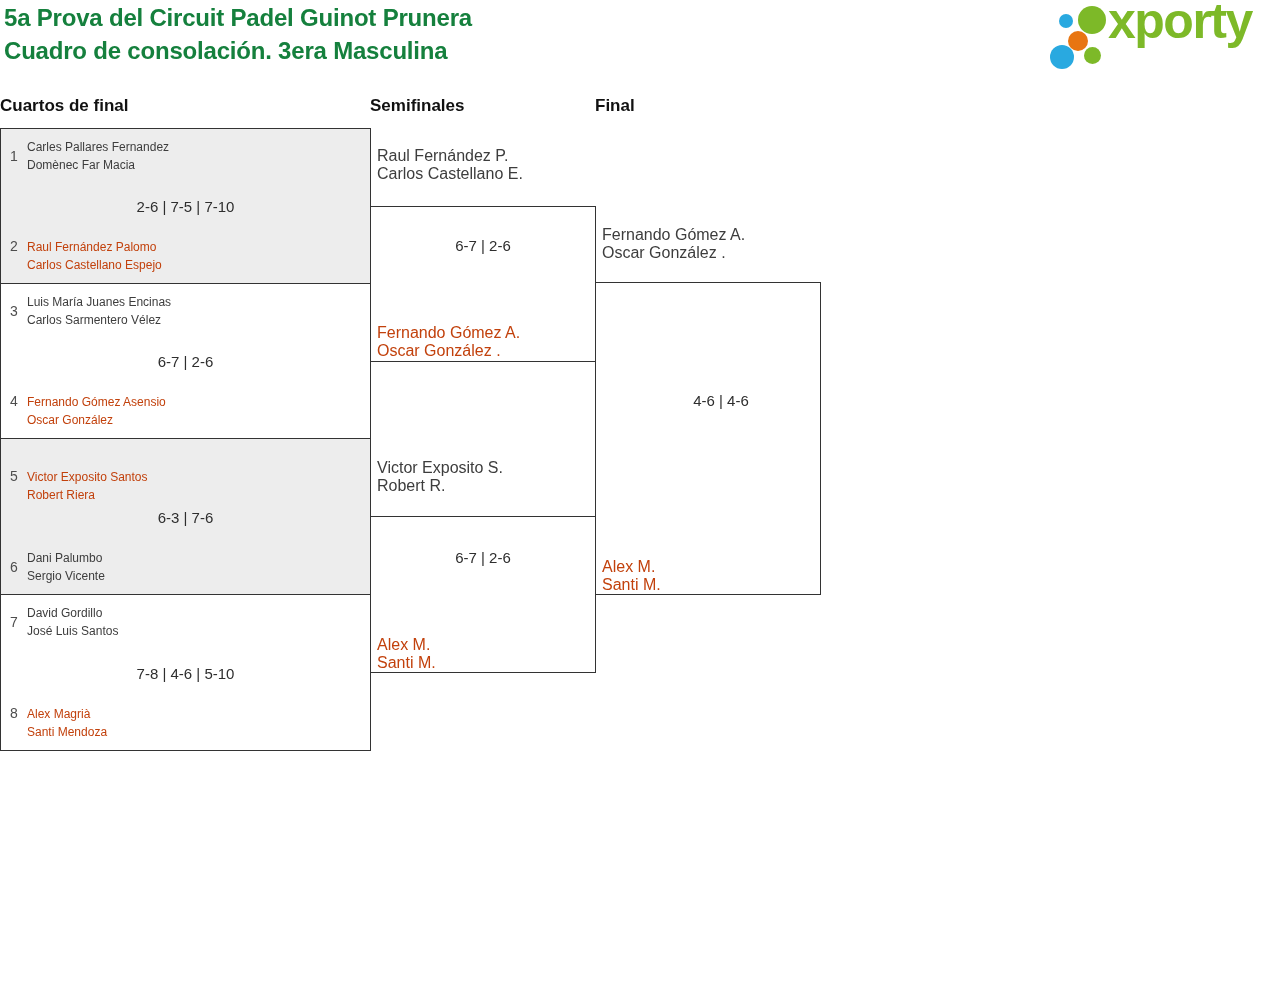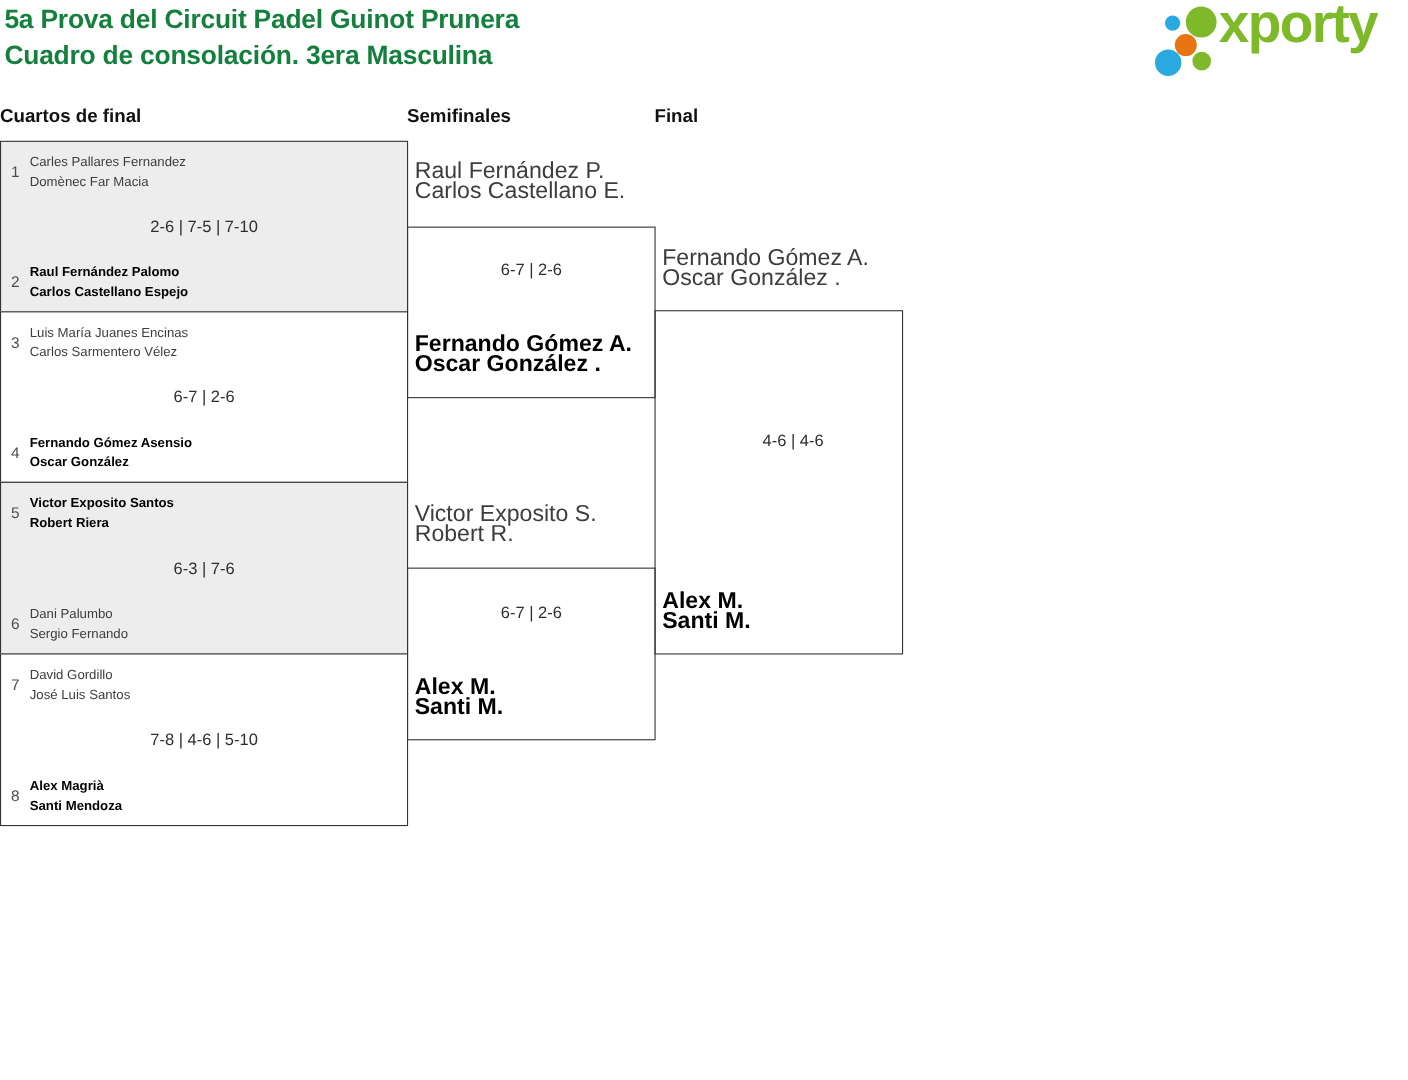--- a/index.html
+++ b/index.html
@@ -34,32 +34,32 @@
   .qf2{top:283px;height:156px;}
   .qf3{top:438px;height:157px;}
   .qf4{top:594px;height:157px;}
 
   .trow{position:absolute;left:0;right:0;display:flex;align-items:center;padding:0 10px 0 7px;}
   .trow.top{top:9px;}
   .trow.bot{bottom:9px;}
   .seed{flex:none;width:17px;font-size:14px;color:#4d4d4d;padding-left:2px;}
   .names{font-size:12px;line-height:18px;}
   .n{color:#3d3d3d;font-weight:400;}
-  .w{color:#000000;font-weight:700;}
+  .w{color:#c2410c;font-weight:400;margin-top:20px;}
   .score{position:absolute;left:0;right:0;top:50%;transform:translateY(-50%);
          text-align:center;font-size:15px;color:#2e2e2e;}
 
   
   .obox{position:absolute;box-sizing:border-box;border:1px solid #333;background:transparent;}
   .sf1box{left:370px;top:206px;width:226px;height:156px;}
   .sf2box{left:370px;top:516px;width:226px;height:157px;}
   .fbox{left:595px;top:282px;width:226px;height:313px;}
 
   
-  .tb{position:absolute;font-size:21px;line-height:18px;}
+  .tb{position:absolute;font-size:16px;line-height:18px;}
   .scoreline{position:absolute;font-size:15px;color:#2e2e2e;text-align:center;}
   .sf1t1{left:377px;top:147px;}
   .sf1sc{left:370px;width:226px;top:237px;}
   .sf1t2{left:377px;top:304px;}
   .sf2t1{left:377px;top:459px;}
   .sf2sc{left:370px;width:226px;top:549px;}
   .sf2t2{left:377px;top:616px;}
   .ft1{left:602px;top:226px;}
   .fsc{left:608px;width:226px;top:392px;}
   .ft2{left:602px;top:538px;}
@@ -129,21 +129,21 @@
       <div class="names w">
         <div>Victor Exposito Santos</div>
         <div>Robert Riera</div>
       </div>
     </div>
     <div class="score">6-3 | 7-6</div>
     <div class="trow bot">
       <span class="seed">6</span>
       <div class="names n">
         <div>Dani Palumbo</div>
-        <div>Sergio Fernando</div>
+        <div>Sergio Vicente</div>
       </div>
     </div>
   </div>
 
   <div class="qf qf4">
     <div class="trow top">
       <span class="seed">7</span>
       <div class="names n">
         <div>David Gordillo</div>
         <div>José Luis Santos</div>

